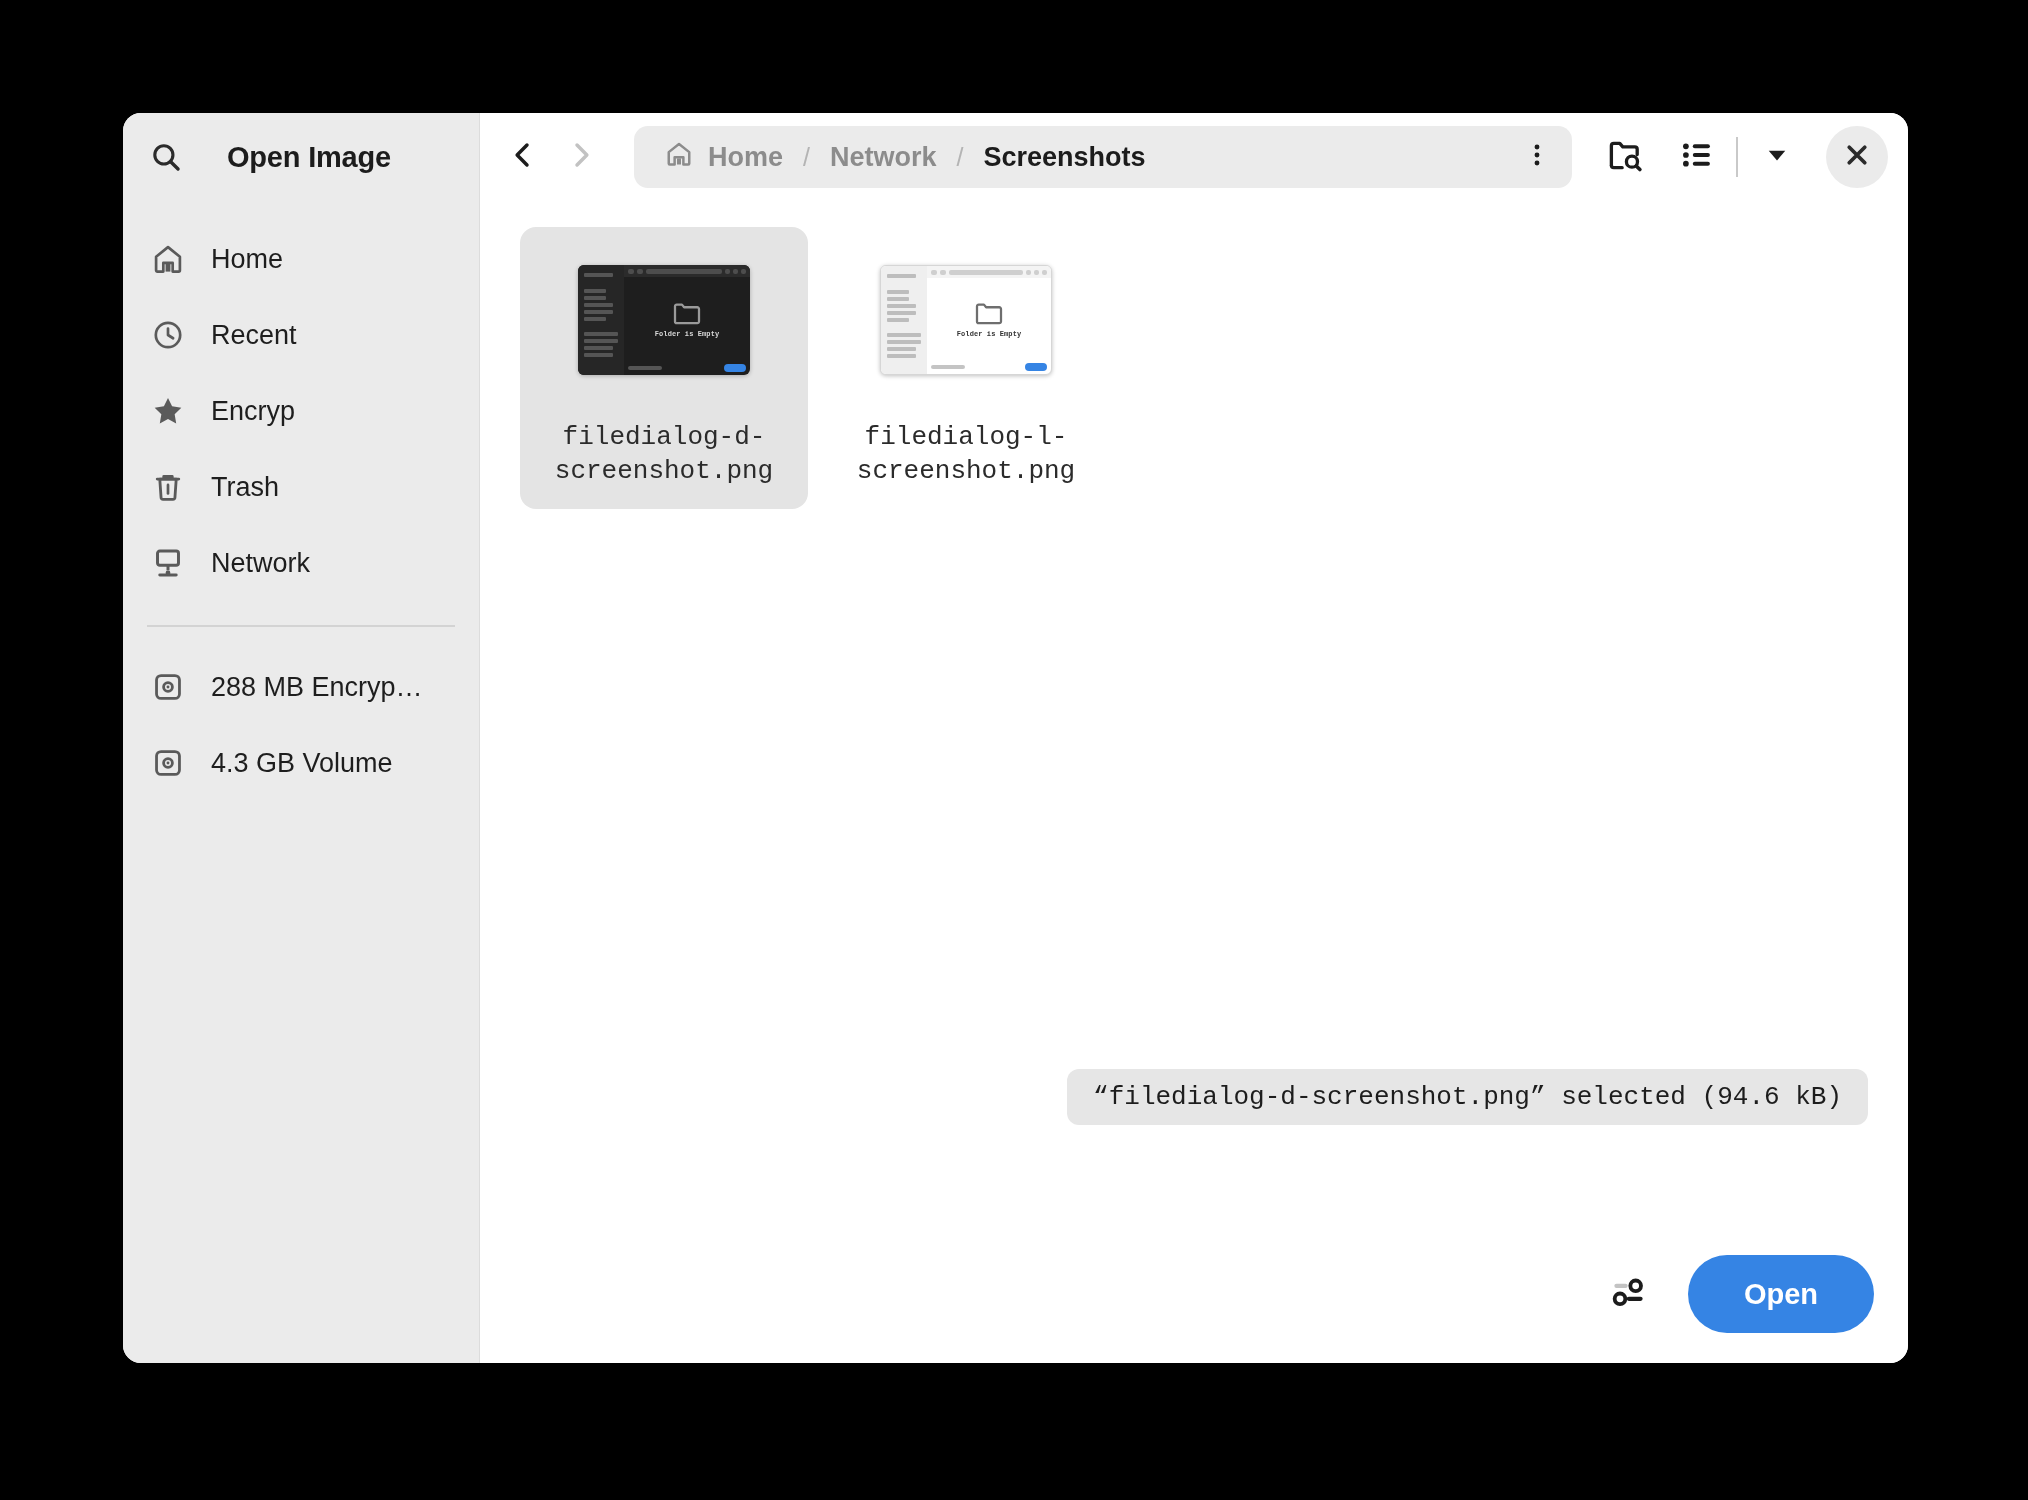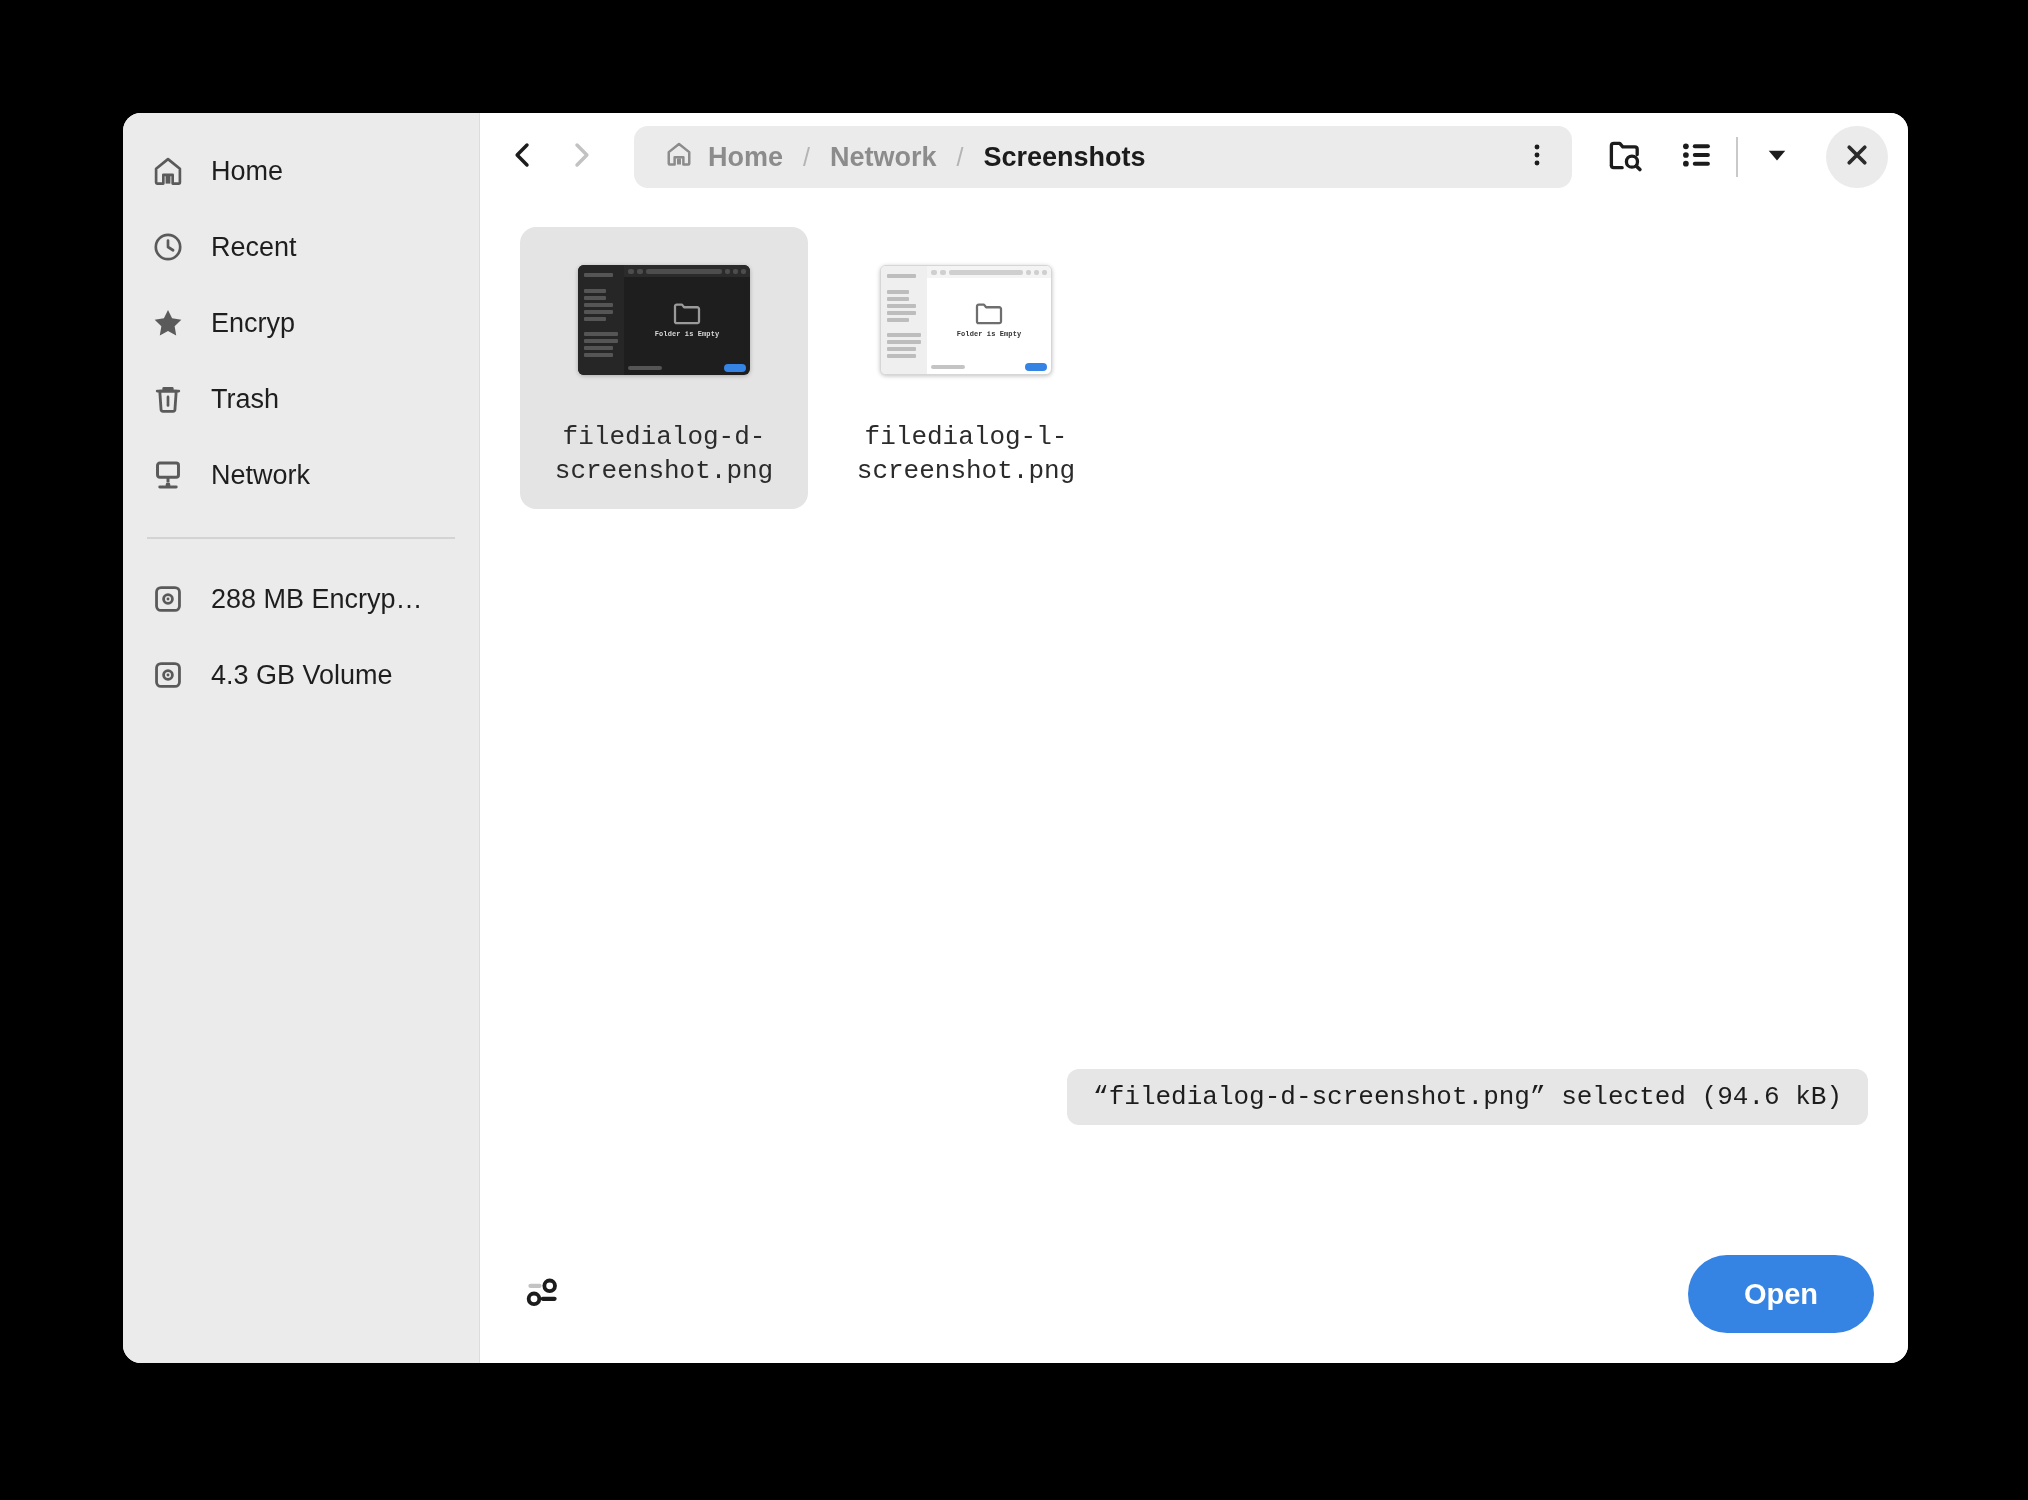--- a/index.html
+++ b/index.html
@@ -226,21 +226,21 @@
     color: #1d1d1d;
     white-space: nowrap;
   }
 
   
   #action-bar {
     flex: 0 0 auto;
     height: 120px;
     display: flex;
     align-items: center;
-    justify-content: space-between;
+    justify-content: flex-end;
     padding: 0 34px 18px 34px;
     gap: 30px;
   }
   #filter-btn {
     width: 58px; height: 58px;
     display: flex; align-items: center; justify-content: center;
     cursor: pointer; border-radius: 10px;
   }
   #open-btn {
     background: #3584e4;
@@ -255,20 +255,29 @@
     font-family: "Liberation Sans", sans-serif;
   }
 </style>
 </head>
 <body>
 
 <div id="dialog-window">
 
   <aside id="sidebar">
 
+    <div id="sidebar-header">
+      <span>
+        <svg class="sb-search-icon" viewBox="0 0 24 24" fill="none">
+          <circle cx="10.5" cy="10.5" r="6.4" stroke="#2b2b2b" stroke-width="2.2"></circle>
+          <line x1="15.3" y1="15.3" x2="20.5" y2="20.5" stroke="#2b2b2b" stroke-width="2.4" stroke-linecap="round"></line>
+        </svg>
+      </span>
+      <span class="title">Open Image</span>
+    </div>
 
     <div id="places-list">
 
       <div class="place-row">
         <span class="pic">
           <svg width="34" height="34" viewBox="0 0 24 24" fill="none">
             <path d="M3.6 10.4 12 3.6l8.4 6.8V20a0.9 0.9 0 0 1-0.9 0.9h-4.2v-6.1H8.7v6.1H4.5A0.9 0.9 0 0 1 3.6 20z" stroke="#5a5a5a" stroke-width="1.9" stroke-linejoin="round"></path>
             <rect x="10.3" y="15.4" width="3.4" height="5.5" fill="#5a5a5a"></rect>
           </svg>
         </span>

